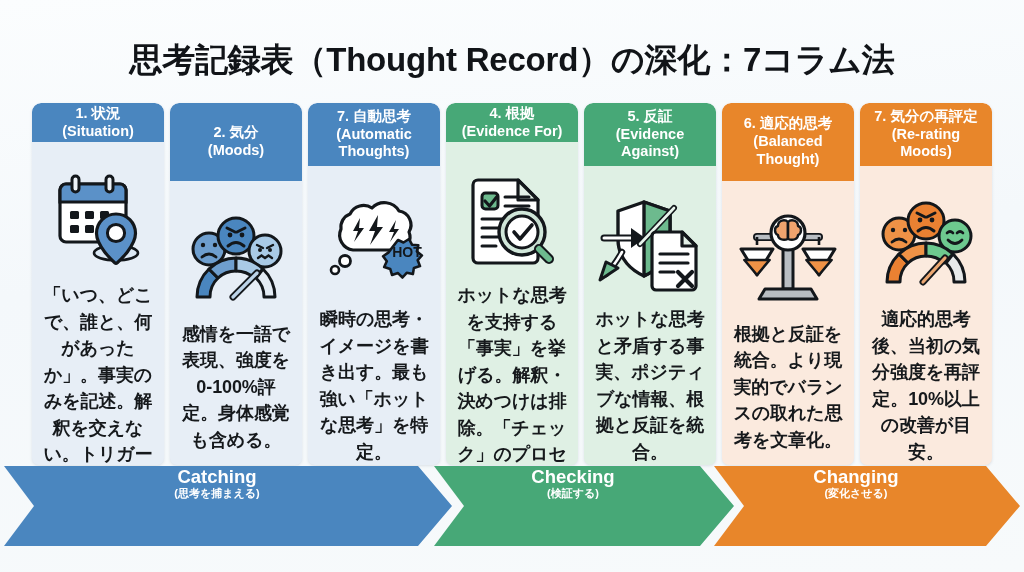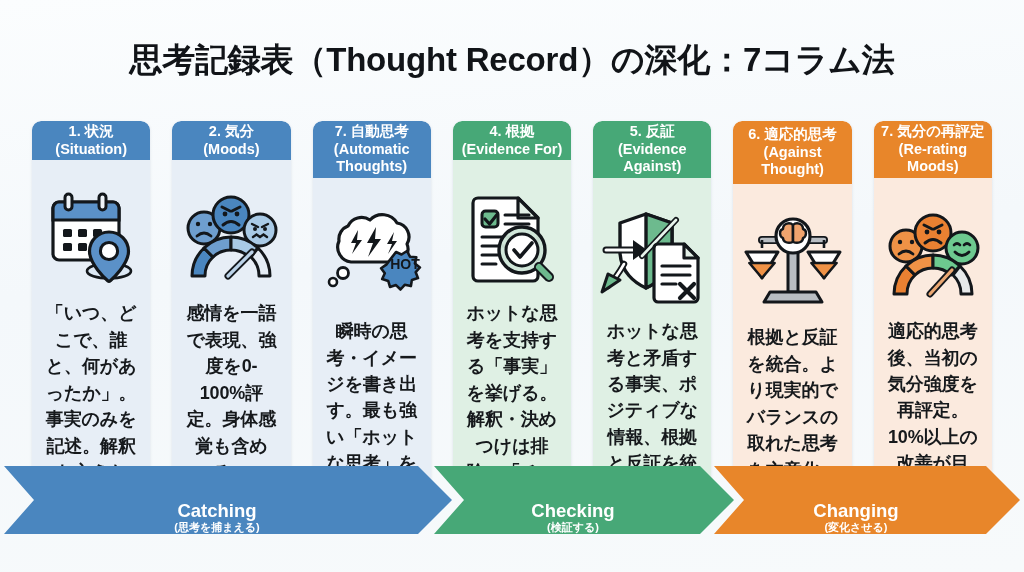--- a/index.html
+++ b/index.html
@@ -30,26 +30,26 @@
     font-size: 33px;
     font-weight: bold;
     color: #111418;
     letter-spacing: -0.2px;
     white-space: nowrap;
   }
 
   
   #columns {
     position: absolute;
-    top: 121px;
+    top: 103px;
     left: 32px;
     width: 960px;
     height: 362px;
     display: flex;
-    gap: 22px;
+    gap: 6px;
   }
 
   .col {
     flex: 1 1 0;
     display: flex;
     flex-direction: column;
     border-radius: 9px 9px 7px 7px;
     overflow: hidden;
     box-shadow: 0 1px 3px rgba(40,60,90,0.13);
     position: relative;
@@ -110,23 +110,23 @@
     position: absolute;
     top: 466px;
     left: 0;
     width: 1024px;
     height: 64px;
   }
 
   .arrow {
     position: absolute;
     top: 0;
-    height: 68px;
-    display: flex;
-    align-items: flex-end;
+    height: 80px;
+    display: flex;
+    align-items: flex-start;
     justify-content: center;
     color: #ffffff;
     text-align: center;
     line-height: 1.16;
     padding-right: 22px;
     -webkit-clip-path: polygon(0 0, calc(100% - 34px) 0, 100% 50%, calc(100% - 34px) 100%, 0 100%, 30px 50%);
     clip-path: polygon(0 0, calc(100% - 34px) 0, 100% 50%, calc(100% - 34px) 100%, 0 100%, 30px 50%);
   }
   .arrow .a-en { font-size: 18.5px; font-weight: bold; display:block; }
   .arrow .a-jp { font-size: 11px; font-weight: bold; display:block; }
@@ -306,21 +306,21 @@
           </svg>
         </div>
         <div class="col-text">ホットな思考と矛盾する事実、ポジティブな情報、根拠と反証を統合。</div>
       </div>
     </div>
 
     <div class="col g-orange">
       <div class="col-head">
         <div>
           <span>6. 適応的思考</span>
-          <span>(Against Thought)</span>
+          <span>(Balanced Thought)</span>
         </div>
       </div>
       <div class="col-body">
         <div class="icon-wrap">
           <svg width="106" height="98" viewBox="0 0 106 98">
             <rect x="48" y="28" width="10" height="52" fill="#b8bdc2" stroke="#13171b" stroke-width="3"></rect>
             <path d="M22 28h62" stroke="#13171b" stroke-width="8" stroke-linecap="round"></path>
             <path d="M22 28h62" stroke="#b8bdc2" stroke-width="4.4" stroke-linecap="round"></path>
             <path d="M30 80h46l6 10H24z" fill="#b8bdc2" stroke="#13171b" stroke-width="3" stroke-linejoin="round"></path>
             <path d="M22 28v8M84 28v8" stroke="#13171b" stroke-width="2.6"></path>

